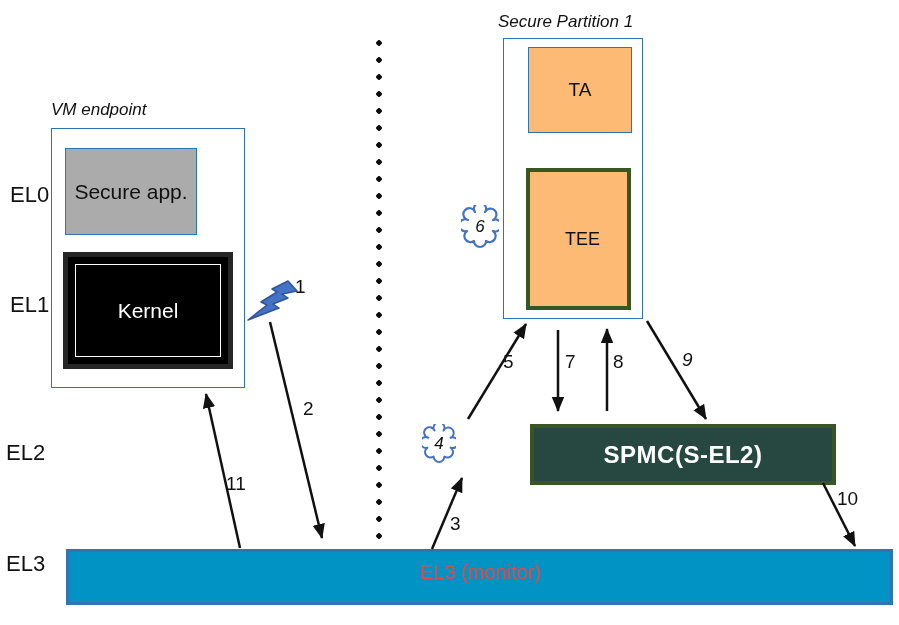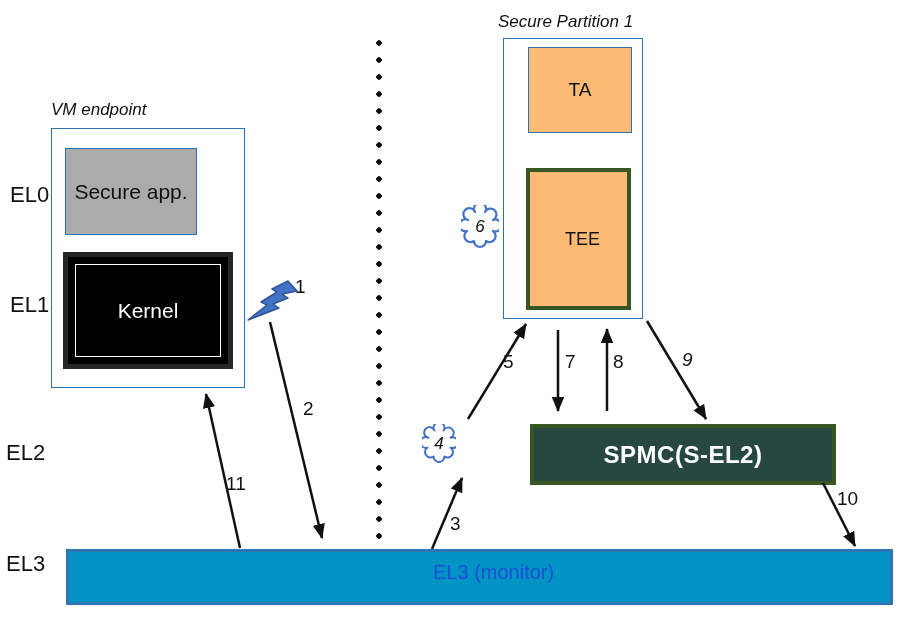--- a/index.html
+++ b/index.html
@@ -15,21 +15,21 @@
   .client-box{background:#ababab;border:1.5px solid #2e74b5;box-sizing:border-box;font-size:21px;}
   .kernel-box{background:#000;border:5px solid #262626;box-sizing:border-box;}
   .kernel-inner{position:absolute;top:7px;left:7px;right:7px;bottom:7px;border:1.5px solid #fff;
     display:flex;align-items:center;justify-content:center;color:#fff;font-size:21px;}
   .green-box{background:#fdba74;box-sizing:border-box;font-size:19px;}
   .ta{border:1.5px solid #2e74b5;}
   .tee{border:4px solid #375623;font-size:18px;}
   .spmc-box{background:#274840;border:4px solid #375623;box-sizing:border-box;
     color:#fff;font-weight:bold;font-size:24px;letter-spacing:.5px;}
   .el3-bar{background:#0093c4;border:3px solid #2e75b6;box-sizing:border-box;}
-  .el3-label{font-size:20px;color:#1d4ed8;margin-left:13px;}
+  .el3-label{font-size:20px;color:#ef4444;}
   .spmd-box{border:2px solid #fff;box-sizing:border-box;font-size:15px;font-weight:bold;color:#0a0a0a;}
   .dots{
     width:6px;
     background-image:radial-gradient(circle at 3px 3px,#0d0d0d 2.5px,rgba(0,0,0,0) 3px);
     background-size:6px 17px;background-repeat:repeat-y;
   }
   .stepnum{font-size:19px;color:#111;}
   .cloud-wrap{display:flex;align-items:center;justify-content:center;}
   .cloud-num{position:absolute;font-style:italic;font-size:17px;color:#111;}
   svg{display:block;}

